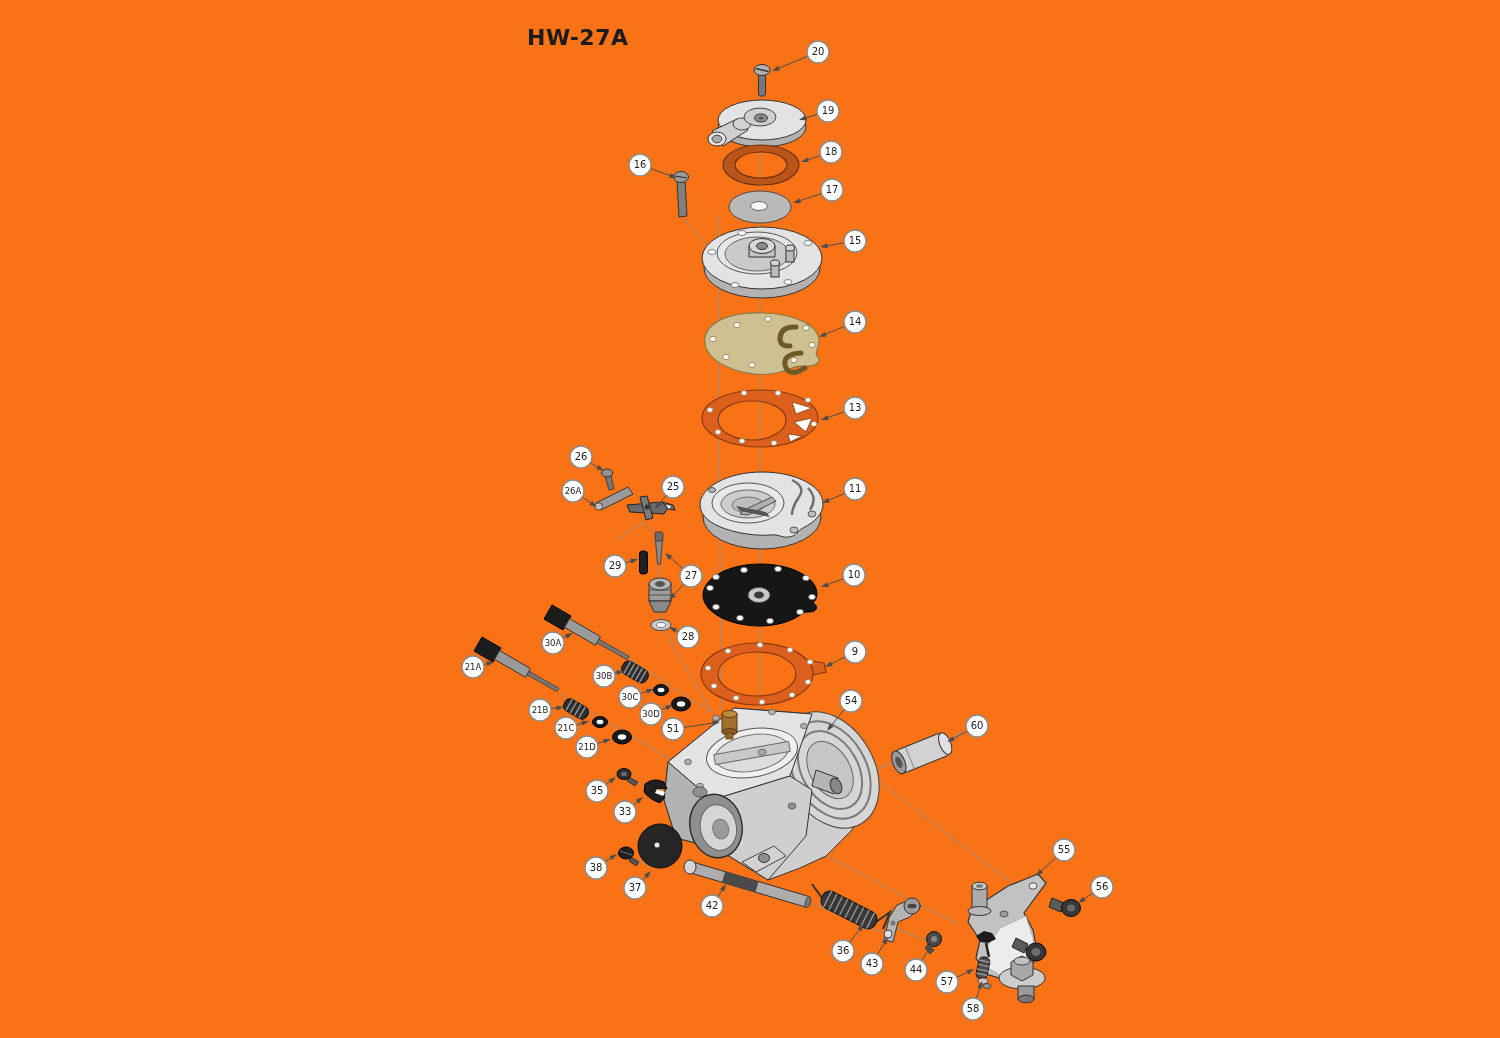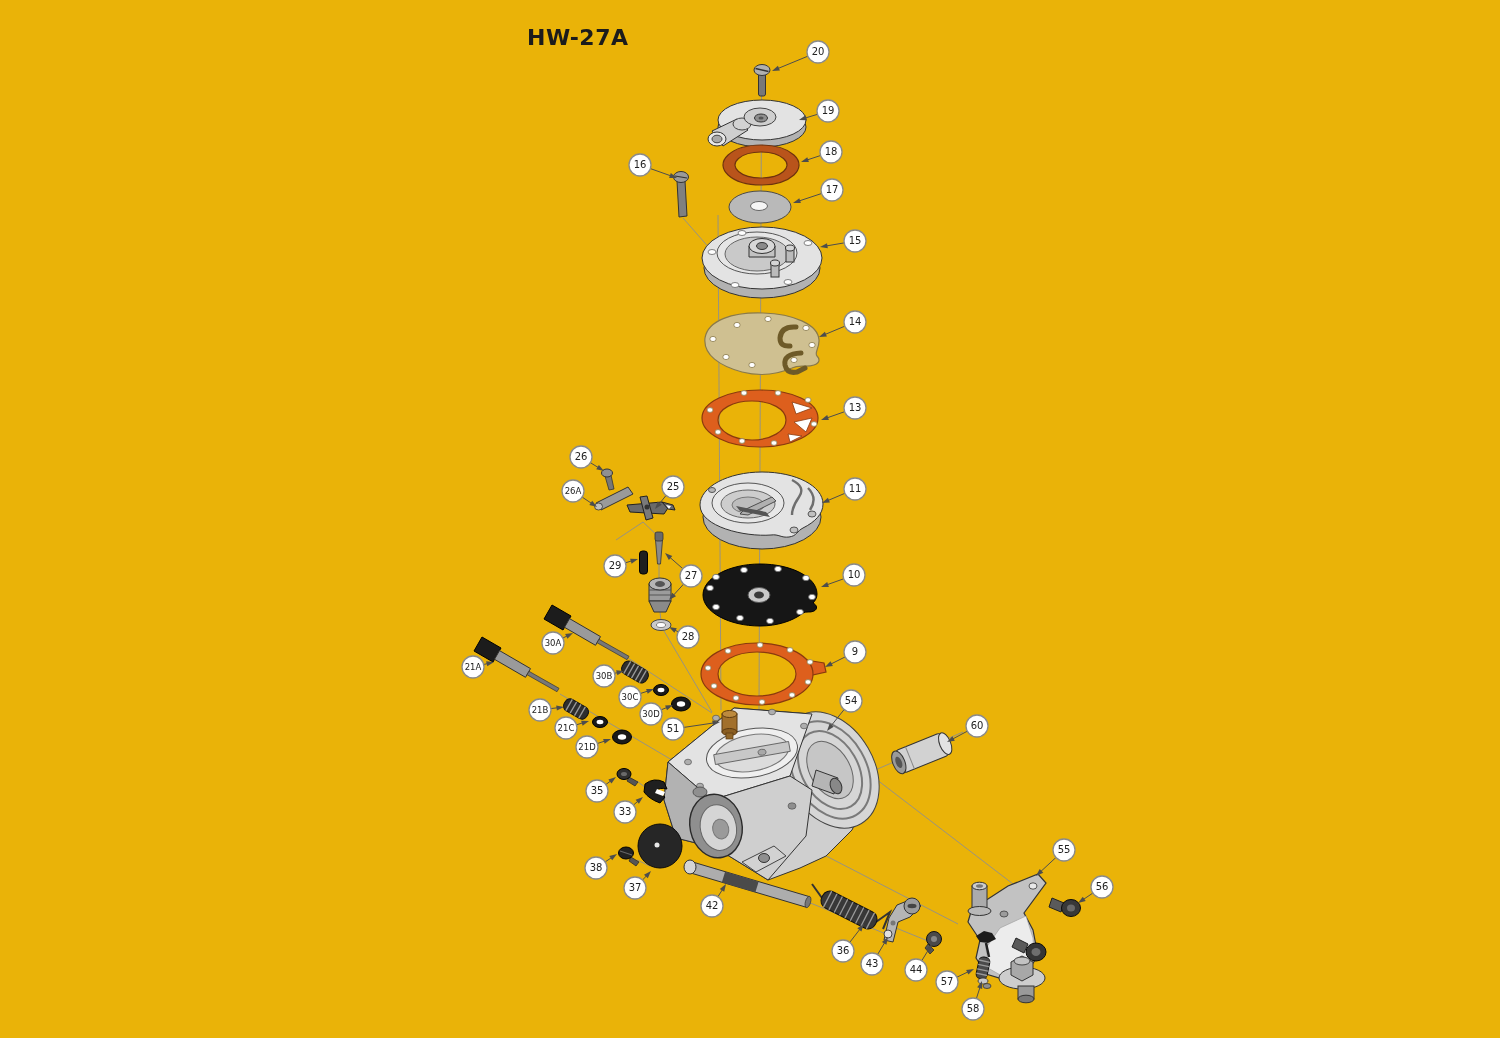--- a/index.html
+++ b/index.html
@@ -1,16 +1,16 @@
 <!DOCTYPE html>
 <html style="--c-orange: #dd5f1d; --c-copper: #b9541b; --c-tan: #cfc091; --c-black: #161616; --c-brass: #a2702c;"><head>
 <meta charset="utf-8">
 <style>
   html,body{margin:0;padding:0;background:#ffffff;}
-  .canvas{position:relative;width:1500px;height:1038px;background:#eab308;overflow:hidden;
+  .canvas{position:relative;width:1500px;height:1038px;background:#f97316;overflow:hidden;
           font-family:"DejaVu Sans","Liberation Sans",sans-serif;}
   svg text{font-family:"DejaVu Sans","Liberation Sans",sans-serif;}
   .title-text{font-size:22px;font-weight:600;fill:#1c1c1c;letter-spacing:0.5px;}
   .ln{stroke:#8f8f8f;stroke-width:0.9;fill:none;}
   .m1{fill:#e3e3e3;stroke:#333;stroke-width:1;}
   .m2{fill:#cfcfcf;stroke:#333;stroke-width:1;}
   .m3{fill:#b2b2b2;stroke:#333;stroke-width:1;}
   .orange{fill:var(--c-orange,#dd5f1d);stroke:#8a3a0e;stroke-width:1.2;}
   .copper{fill:var(--c-copper,#b9541b);stroke:#6e330e;stroke-width:1.2;}
   .tan{fill:var(--c-tan,#cfc091);stroke:#8a7a4a;stroke-width:1.2;}

